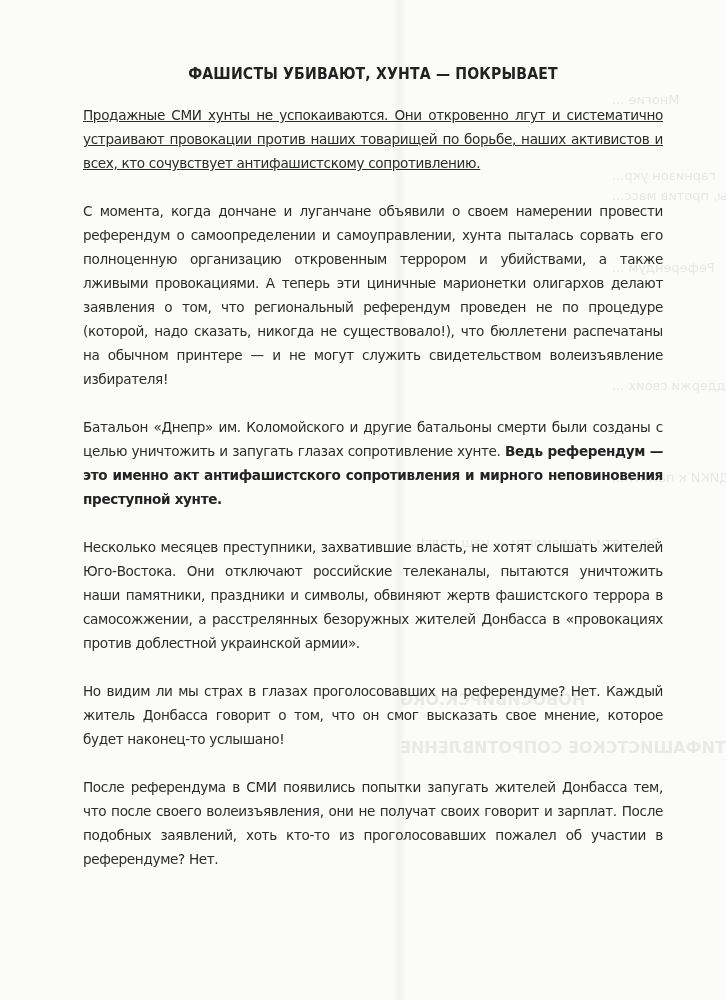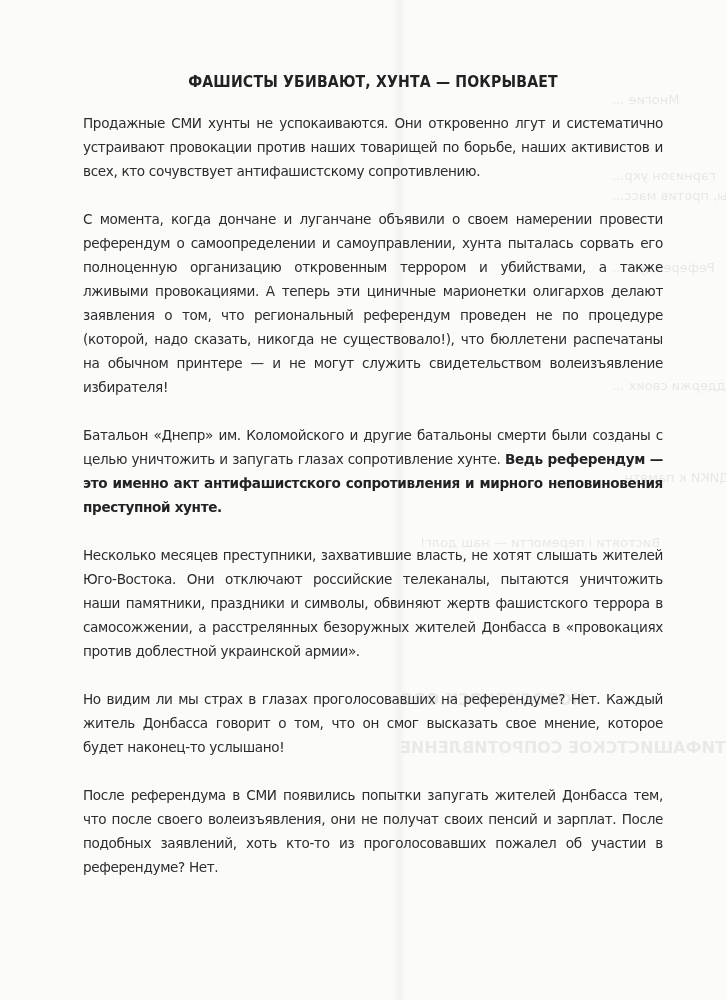--- a/index.html
+++ b/index.html
@@ -14,21 +14,21 @@
     position: absolute; left: 392px; top: 0; width: 14px; height: 1000px;
     background: linear-gradient(90deg, rgba(0,0,0,0) 0%, rgba(0,0,0,0.035) 50%, rgba(0,0,0,0) 100%);
   }
   .ghost {
     position: absolute; color: rgba(60,60,60,0.10);
     font-family: "DejaVu Sans", sans-serif; font-size: 13px;
     transform: scaleX(-1); white-space: nowrap;
   }
   .ghost.bold { font-weight: bold; font-size: 16px; color: rgba(60,60,60,0.09); }
   .sheet {
-    position: absolute; left: 83px; top: 72px; width: 580px;
+    position: absolute; left: 83px; top: 64px; width: 580px;
   }
   .title {
     text-align: center;
     font-family: "DejaVu Sans", sans-serif;
     font-weight: bold;
     font-size: 16px;
     letter-spacing: 0.2px;
     color: #222;
     margin: 0 0 20px 0;
     transform: scaleX(0.88);
@@ -36,21 +36,21 @@
   }
   .para {
     font-family: "DejaVu Sans", sans-serif;
     font-size: 13.6px;
     line-height: 24px;
     letter-spacing: -0.35px;
     margin: 0 0 24px 0;
     text-align: justify;
     color: #2c2c2c;
   }
-  .para:first-of-type { margin-top: 3px; }
+  .para:first-of-type { margin-top: 3px; text-decoration: underline; }
   .bold { font-weight: bold; color: #232323; }
 </style>
 </head>
 <body>
 
 <div class="fold-shadow"></div>
 
 <div class="ghost" style="left:612px; top:92px;">Многие ...</div>
 <div class="ghost" style="left:612px; top:168px;">гарнизон укр...</div>
 <div class="ghost" style="left:612px; top:188px;">хунты, против масс...</div>
@@ -68,14 +68,14 @@
 
   <p class="para">С момента, когда дончане и луганчане объявили о своем намерении провести референдум о самоопределении и самоуправлении, хунта пыталась сорвать его полноценную организацию откровенным террором и убийствами, а также лживыми провокациями. А теперь эти циничные марионетки олигархов делают заявления о том, что региональный референдум проведен не по процедуре (которой, надо сказать, никогда не существовало!), что бюллетени распечатаны на обычном принтере — и не могут служить свидетельством волеизъявление избирателя!</p>
 
 
   <p class="para"><span>Батальон «Днепр» им. Коломойского и другие батальоны смерти были созданы с целью уничтожить и запугать глазах сопротивление хунте. </span><span class="bold">Ведь референдум — это именно акт антифашистского сопротивления и мирного неповиновения преступной хунте.</span></p>
 
   <p class="para">Несколько месяцев преступники, захватившие власть, не хотят слышать жителей Юго-Востока. Они отключают российские телеканалы, пытаются уничтожить наши памятники, праздники и символы, обвиняют жертв фашистского террора в самосожжении, а расстрелянных безоружных жителей Донбасса в «провокациях против доблестной украинской армии».</p>
 
   <p class="para">Но видим ли мы страх в глазах проголосовавших на референдуме? Нет. Каждый житель Донбасса говорит о том, что он смог высказать свое мнение, которое будет наконец-то услышано!</p>
 
-  <p class="para">После референдума в СМИ появились попытки запугать жителей Донбасса тем, что после своего волеизъявления, они не получат своих пенсий и зарплат. После подобных заявлений, хоть кто-то из проголосовавших пожалел об участии в референдуме? Нет.</p>
+  <p class="para">После референдума в СМИ появились попытки запугать жителей Донбасса тем, что после своего волеизъявления, они не получат своих говорит и зарплат. После подобных заявлений, хоть кто-то из проголосовавших пожалел об участии в референдуме? Нет.</p>
 </article>
 
 </body></html>

